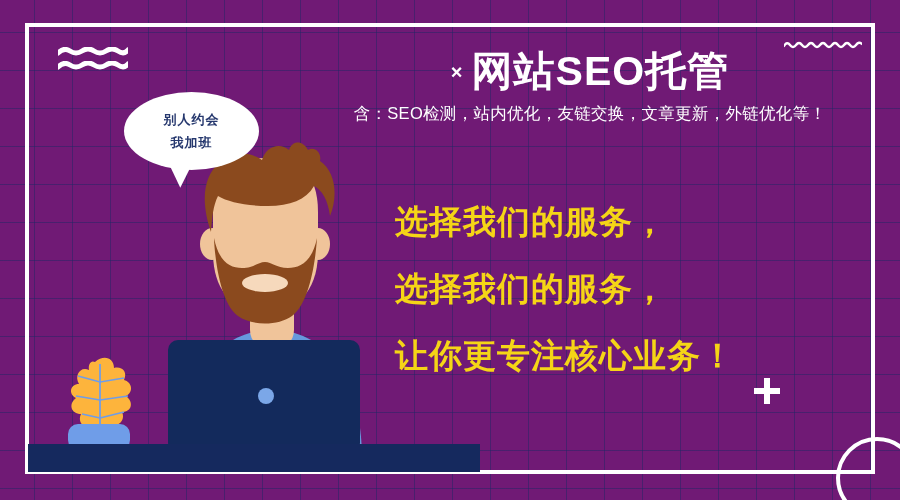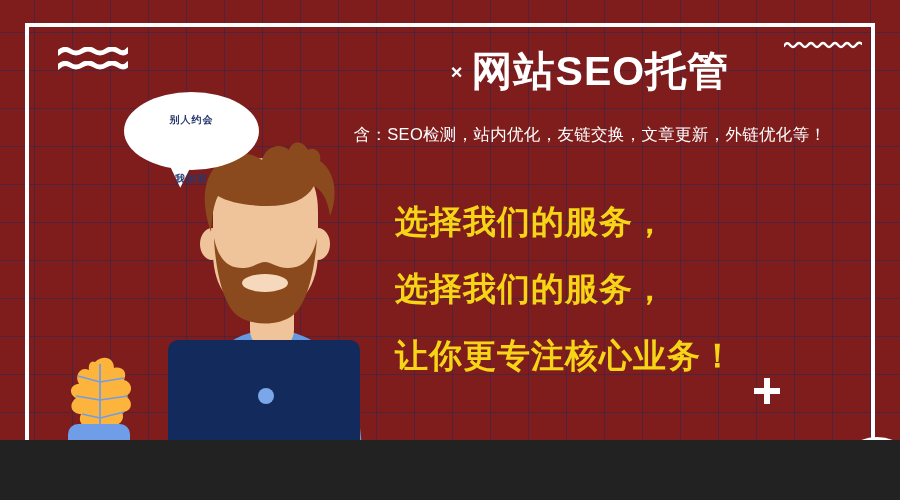--- a/index.html
+++ b/index.html
@@ -3,24 +3,24 @@
 <meta charset="utf-8">
 <style>
   html, body {
     margin: 0;
     padding: 0;
     background: #222;
   }
   #banner {
     position: relative;
     width: 900px;
-    height: 440px;
+    height: 500px;
     overflow: hidden;
     font-family: "Liberation Sans", "DejaVu Sans", sans-serif;
-    background-color: #7f1d1d;
+    background-color: #701a75;
     user-select: none;
   }
   
   #grid {
     position: absolute;
     inset: 0;
     background-image:
       linear-gradient(to right, rgba(26,40,100,0.45) 1.5px, transparent 1.5px),
       linear-gradient(to bottom, rgba(26,40,100,0.45) 1.5px, transparent 1.5px);
     background-size: 38px 38px;
@@ -98,21 +98,21 @@
   #main-title .x-mark {
     font-size: 20px;
     font-weight: bold;
     vertical-align: 6px;
     margin-right: 8px;
   }
   #sub-title {
     color: #ffffff;
     font-size: 16.5px;
     line-height: 24px;
-    margin-top: 24px;
+    margin-top: 3px;
     letter-spacing: 0.3px;
     white-space: nowrap;
   }
   #slogan-block {
     position: absolute;
     left: 395px;
     top: 188px;
     width: 450px;
     text-align: left;
   }
@@ -136,25 +136,24 @@
     background: #ffffff;
     border-radius: 50%;
     z-index: 8;
     display: flex;
     flex-direction: column;
     align-items: center;
     justify-content: center;
   }
   #speech-bubble .bubble-line {
     color: #26386e;
-    font-size: 10px;
+    font-size: 13px;
     font-weight: bold;
     line-height: 23px;
     letter-spacing: 1px;
-    margin-top: 36px;
   }
   #bubble-tail {
     position: absolute;
     left: 168px;
     top: 155px;
     width: 0;
     height: 0;
     border-left: 10px solid transparent;
     border-right: 22px solid transparent;
     border-top: 32px solid #ffffff;

